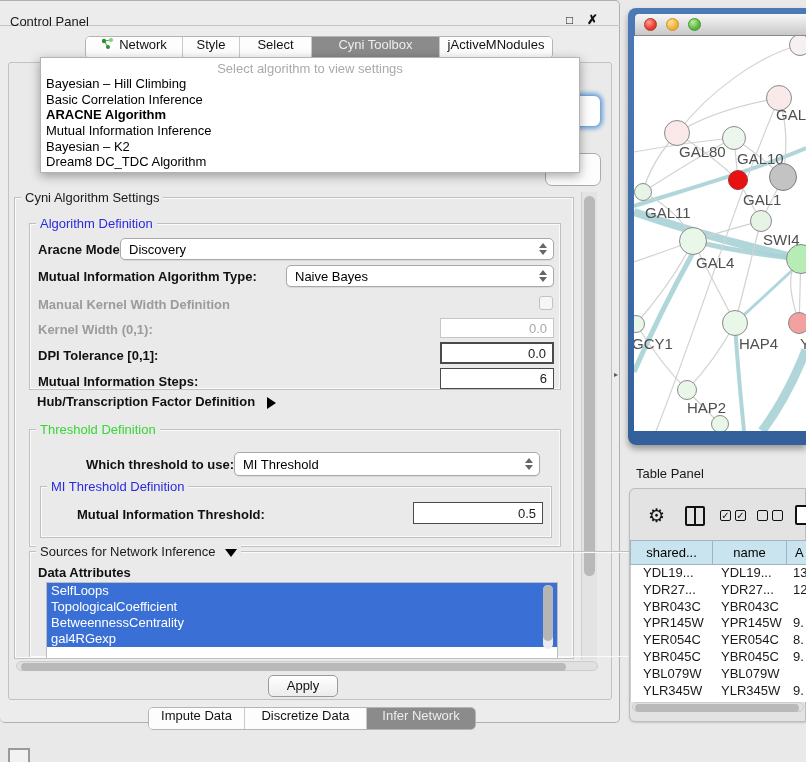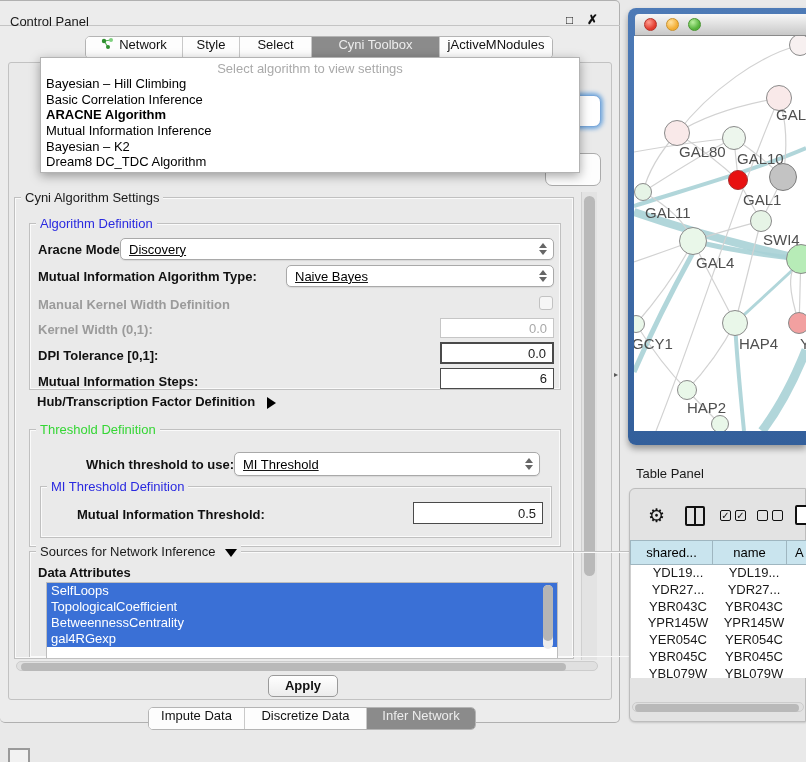--- a/index.html
+++ b/index.html
@@ -41,21 +41,21 @@
   
   .grp { border:1px solid #c0c0c0; box-shadow:1px 1px 0 #fafafa inset, -1px -1px 0 #fafafa inset; }
   .legend { position:absolute; top:-8px; left:6px; background:#eaeaea; padding:0 4px; font-size:13px; white-space:nowrap; }
   .legend.blue { color:#2a2ae0; }
   .legend.green { color:#35d635; }
 
   .flabel { font-size:13px; font-weight:bold; color:#111; white-space:nowrap; }
   .flabel.dis { color:#9b9b9b; }
 
   
-  .combo { background:#fff; border:1px solid #a9a9a9; border-radius:5px; height:22px; display:flex; align-items:center; box-shadow:0 1px 1px rgba(0,0,0,.08); cursor:default;text-decoration:underline; }
+  .combo { background:#fff; border:1px solid #a9a9a9; border-radius:5px; height:22px; display:flex; align-items:center; box-shadow:0 1px 1px rgba(0,0,0,.08); cursor:default; }
   .combo .val { flex:1; padding-left:8px; font-size:13px; color:#000; white-space:nowrap; overflow:hidden; }
   .combo .steppers { width:20px; display:flex; flex-direction:column; align-items:center; gap:2px; }
   .tri-up { width:0; height:0; border-left:4px solid transparent; border-right:4px solid transparent; border-bottom:5px solid #666; }
   .tri-dn { width:0; height:0; border-left:4px solid transparent; border-right:4px solid transparent; border-top:5px solid #666; }
 
   
   .nfield { background:#fff; text-align:right; font-size:13px; padding:0 6px; display:flex; align-items:center; justify-content:flex-end; }
   .nfield.strong { border:2px solid #4a4a4a; }
   .nfield.thin { border:1px solid #4a4a4a; }
   .nfield.dis { border:1px solid #c6c6c6; color:#a9a9a9; }
@@ -70,21 +70,21 @@
   .attr-item { background:#3a70d6; color:#fff; font-size:13px; height:16px; line-height:16px; padding-left:4px; white-space:nowrap; }
   .attr-vsb { position:absolute; right:4px; top:2px; width:10px; height:64px; background:#ececec; border-radius:5px; }
   .attr-vsb .thumb { width:10px; height:56px; background:#b5b5b5; border-radius:5px; }
 
   
   .vsb-track { background:#e3e3e3; border-left:1px solid #d0d0d0; }
   .vsb-thumb { position:absolute; left:2px; width:11px; background:#b9b9b9; border-radius:6px; }
   .hsb-track { background:#e0e0e0; border:1px solid #cccccc; border-radius:6px; }
   .hsb-thumb { position:absolute; top:1px; height:8px; background:#b9b9b9; border-radius:5px; }
 
-  .apply-btn { left:268px; top:675px; width:70px; height:22px; background:linear-gradient(#ffffff,#ececec); border:1px solid #9a9a9a; border-radius:5px; font-size:13px; text-align:center; line-height:20px; color:#111; cursor:default;font-weight:bold; }
+  .apply-btn { left:268px; top:675px; width:70px; height:22px; background:linear-gradient(#ffffff,#ececec); border:1px solid #9a9a9a; border-radius:5px; font-size:13px; text-align:center; line-height:20px; color:#111; cursor:default; }
 
   .divider-handle { left:614px; top:371px; width:6px; height:8px; color:#555; font-size:8px; line-height:8px; }
 
   
   .net-window { left:628px; top:8px; width:178px; height:437px; background:linear-gradient(#4d7ab6,#335f9b); border-radius:8px 0 0 8px; box-shadow:0 4px 6px rgba(0,0,0,.35); }
   .net-titlebar { left:635px; top:14px; width:171px; height:22px; background:linear-gradient(#f7f7f7,#c8c8c8); border-bottom:1px solid #8a8a8a; border-radius:4px 0 0 0; }
   .light { top:18px; width:13px; height:13px; border-radius:50%; cursor:default; }
   .light.red { left:644px; background:radial-gradient(circle at 35% 30%, #ff9d90, #e23a2d 65%); border:1px solid #b3332a; }
   .light.yellow { left:666px; background:radial-gradient(circle at 35% 30%, #ffe2a0, #f3ad33 65%); border:1px solid #c9912c; }
   .light.green { left:688px; background:radial-gradient(circle at 35% 30%, #b9f09e, #55b33c 65%); border:1px solid #47942f; }
@@ -106,21 +106,21 @@
   .pageico { left:795px; top:505px; width:14px; height:20px; border:2px solid #111; border-radius:2px; background:#fff; }
 
   .tbl { left:630px; top:540px; width:176px; overflow:hidden; }
   .thead { display:grid; grid-template-columns:82px 74px 50px; height:25px; }
   .th { background:#c9e4ee; border:1px solid #9fb6c0; border-right:none; font-size:13px; display:flex; align-items:center; justify-content:center; color:#000; }
   .trow { display:grid; grid-template-columns:82px 74px 50px; height:16.8px; background:#fff; }
   .trow span { font-size:13px; line-height:16.8px; white-space:nowrap; overflow:hidden; }
   .c1 { padding-left:12px; }
   .c2 { padding-left:8px; }
   .c3 { padding-left:6px; }
-  .tbody { height:113px; overflow:hidden; background:#fff; border-left:1px solid #cfcfcf;text-align:center; }
+  .tbody { height:137px; overflow:hidden; background:#fff; border-left:1px solid #cfcfcf; }
 
   .tp-hsb { left:632px; top:702px; width:172px; height:10px; }
 
   .mini-icon { left:8px; top:748px; width:22px; height:18px; background:#f2f2f2; border:2px solid #9a9a9a; }
   .top-notch { left:0; top:0; width:13px; height:7px; background:#ffffff; border-right:1px solid #a5a5a5; }
 </style>
 </head>
 <body>
 
 <div class="abs top-notch"></div>

